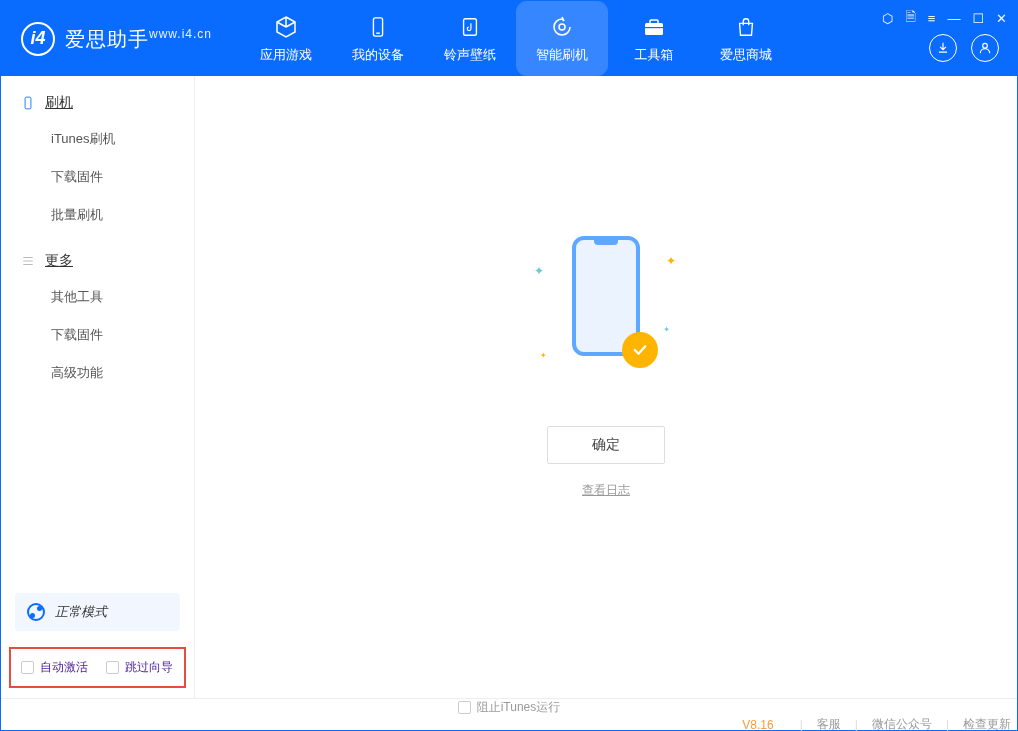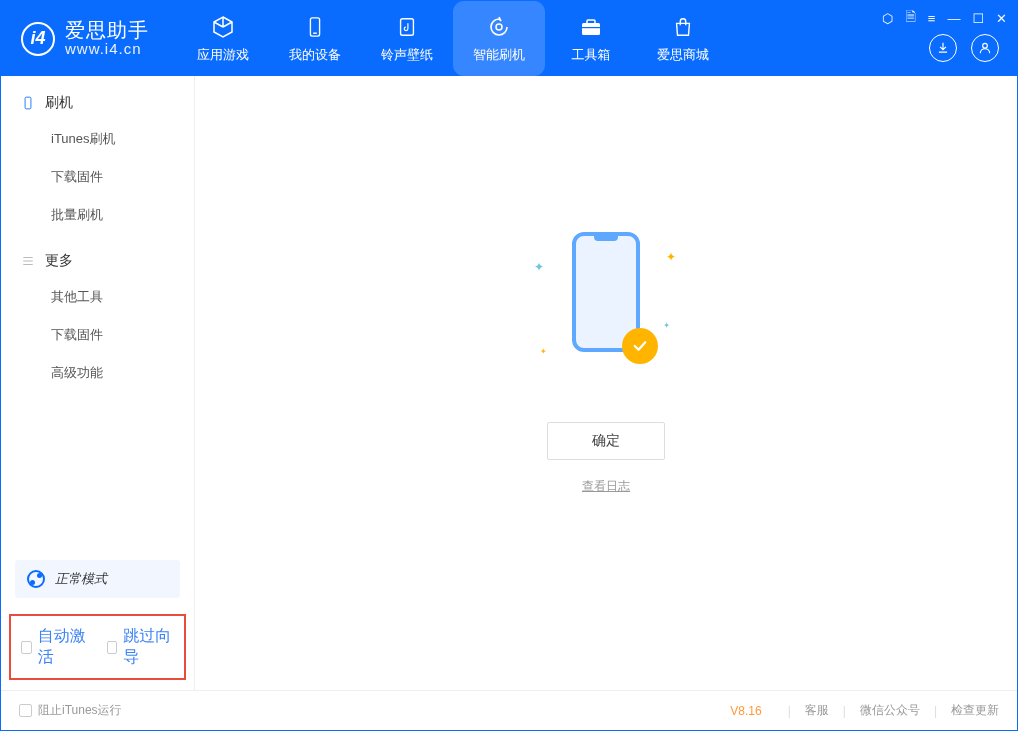--- a/index.html
+++ b/index.html
@@ -1,70 +1,70 @@
 <!DOCTYPE html>
 <html><head>
 <meta charset="utf-8">
 <style>
 * { margin: 0; padding: 0; box-sizing: border-box; font-family: "Microsoft YaHei", "PingFang SC", sans-serif; }
 body { background: #f5f5f5; display: flex; align-items: flex-start; justify-content: center; }
 .window { width: 1018px; height: 731px; background: #fff; border: 1px solid #0a6cff; display: flex; flex-direction: column; }
 .header { height: 75px; background: linear-gradient(to right, #0a6cff, #0a6cff); display: flex; align-items: center; color: #fff; position: relative; }
 .logo { display: flex; align-items: center; margin-left: 20px; gap: 10px; }
 .logo-icon { width: 34px; height: 34px; border: 2px solid #fff; border-radius: 50%; display: flex; align-items: center; justify-content: center; font-weight: bold; font-size: 18px; font-style: italic; }
-.logo-text { display: flex; flex-direction: column; line-height: 1.1; }
+.logo-text { display: flex; flex-direction: row; line-height: 1.1; }
 .logo-title { font-size: 20px; font-weight: 500; letter-spacing: 1px; }
-.logo-sub { font-size: 15px; opacity: .9; letter-spacing: 1px; }
+.logo-sub { font-size: 12px; opacity: .9; letter-spacing: 1px; }
 .tabs { display: flex; height: 100%; margin-left: 28px; }
 .tab { width: 92px; display: flex; flex-direction: column; align-items: center; justify-content: center; gap: 6px; cursor: pointer; }
 .tab.active { background: rgba(255,255,255,.18); border-radius: 11px; }
 .tab-icon { width: 26px; height: 26px; display: flex; align-items: center; justify-content: center; }
 .tab-icon svg { fill: #fff; }
 .tab-label { font-size: 13px; }
 .window-ctrls { position: absolute; right: 10px; top: 6px; display: flex; gap: 12px; align-items: center; }
 .window-ctrls span { font-size: 13px; cursor: pointer; opacity: .95; }
 .header-right { position: absolute; right: 18px; bottom: 14px; display: flex; gap: 14px; }
 .circle-btn { width: 28px; height: 28px; border: 1.5px solid #fff; border-radius: 50%; display: flex; align-items: center; justify-content: center; cursor: pointer; }
 .body { flex: 1; display: flex; min-height: 0; }
 .sidebar { width: 194px; border-right: 1px solid #eee; display: flex; flex-direction: column; }
 .side-section { padding: 18px 0 0 0; }
-.side-hdr { display: flex; align-items: center; gap: 10px; padding: 0 20px 8px; font-size: 14px; color: #333; font-weight: 500; }
+.side-hdr { display: flex; align-items: center; gap: 10px; padding: 0 20px 8px; font-size: 14px; color: #333; font-weight: 500; text-decoration: underline; }
 .side-items { display: flex; flex-direction: column; }
 .side-item { padding: 10px 20px 10px 50px; font-size: 13px; color: #555; cursor: pointer; }
 .side-item.active { color: #0a6cff; }
 .side-spacer { flex: 1; }
 .mode-box { margin: 0 14px 10px; background: #f2f7ff; border-radius: 3px; padding: 10px 12px; display: flex; align-items: center; gap: 10px; font-size: 13px; color: #333; font-style: italic; }
 .mode-icon { width: 18px; height: 18px; border: 2px solid #0a6cff; border-radius: 50%; position: relative; }
 .mode-icon::before, .mode-icon::after { content: ''; position: absolute; width: 5px; height: 5px; background: #0a6cff; border-radius: 50%; }
 .mode-icon::before { top: 1px; left: 8px; }
 .mode-icon::after { bottom: 1px; right: 8px; }
 .device-box { margin: 0 14px 10px; background: #f2f7ff; border-radius: 3px; padding: 10px 12px; }
 .device-row { display: flex; align-items: center; gap: 8px; font-size: 13px; color: #0a6cff; font-weight: 500; }
 .device-icon { width: 16px; height: 16px; border: 1.5px solid #0a6cff; border-radius: 3px; position: relative; }
 .device-icon::after { content: ''; position: absolute; left: 4px; right: 4px; bottom: 1px; height: 1.5px; background: #0a6cff; border-radius: 1px; }
 .badge { display: inline-block; margin-top: 6px; margin-left: 24px; background: #d9eaff; color: #0a6cff; font-size: 11px; padding: 2px 10px; border-radius: 10px; }
 .device-sub { margin-top: 4px; margin-left: 24px; font-size: 11px; color: #aaa; }
 .checks { margin: 6px 8px 10px; border: 2px solid #e74c3c; padding: 10px 10px; display: flex; gap: 18px; }
-.check { display: flex; align-items: center; gap: 6px; font-size: 16px; color: #3b82f6; }
+.check { display: flex; align-items: center; gap: 6px; font-size: 12px; color: #4c1d95; }
 .check-box { width: 13px; height: 13px; border: 1px solid #ccc; border-radius: 2px; }
 .main { flex: 1; display: flex; flex-direction: column; align-items: center; justify-content: center; position: relative; }
 .phone-illus { width: 120px; height: 160px; position: relative; margin-bottom: 30px; margin-top: -40px; }
 .phone { position: absolute; left: 26px; top: 0; width: 68px; height: 120px; border: 4px solid #5ea9ff; border-radius: 12px; background: #eaf3ff; }
 .notch { position: absolute; top: 0; left: 50%; transform: translateX(-50%); width: 24px; height: 5px; background: #5ea9ff; border-radius: 0 0 4px 4px; }
 .badge-check { position: absolute; right: 8px; bottom: 28px; width: 36px; height: 36px; background: #ffb400; border-radius: 50%; display: flex; align-items: center; justify-content: center; }
 .badge-check svg { width: 18px; height: 18px; fill: #fff; }
 .sparkle { position: absolute; font-size: 12px; }
 .sparkle.s1 { left: -12px; top: 28px; color: #6cc8d6; }
 .sparkle.s2 { right: -10px; top: 18px; color: #ffb400; }
 .sparkle.s3 { left: -6px; bottom: 36px; color: #ffb400; font-size: 8px; }
 .sparkle.s4 { right: -4px; bottom: 62px; color: #6cc8d6; font-size: 8px; }
 .success-msg { font-size: 18px; color: #333; margin-bottom: 28px; }
 .ok-btn { padding: 9px 44px; border: 1px solid #ddd; background: #fff; font-size: 14px; color: #444; cursor: pointer; border-radius: 2px; margin-bottom: 18px; }
 .log-link { font-size: 12px; color: #999; cursor: pointer; text-decoration: underline; }
-.footer { height: 40px; border-top: 1px solid #eee; display: flex; align-items: center; padding: 0 18px; font-size: 12px; color: #999; }
+.footer { height: 32px; border-top: 1px solid #eee; display: flex; align-items: center; padding: 0 6px; font-size: 12px; color: #999; flex-direction: column; }
 .footer-check { display: flex; align-items: center; gap: 6px; }
 .footer-right { margin-left: auto; display: flex; align-items: center; gap: 6px; }
 .footer-sep { color: #ddd; margin: 0 8px; }
 .footer-link { cursor: pointer; }
 .version { color: #ff9a3c; margin-right: 12px; }
 .hdr-icn { width: 14px; height: 14px; }
 </style>
 </head>
 <body>
 

